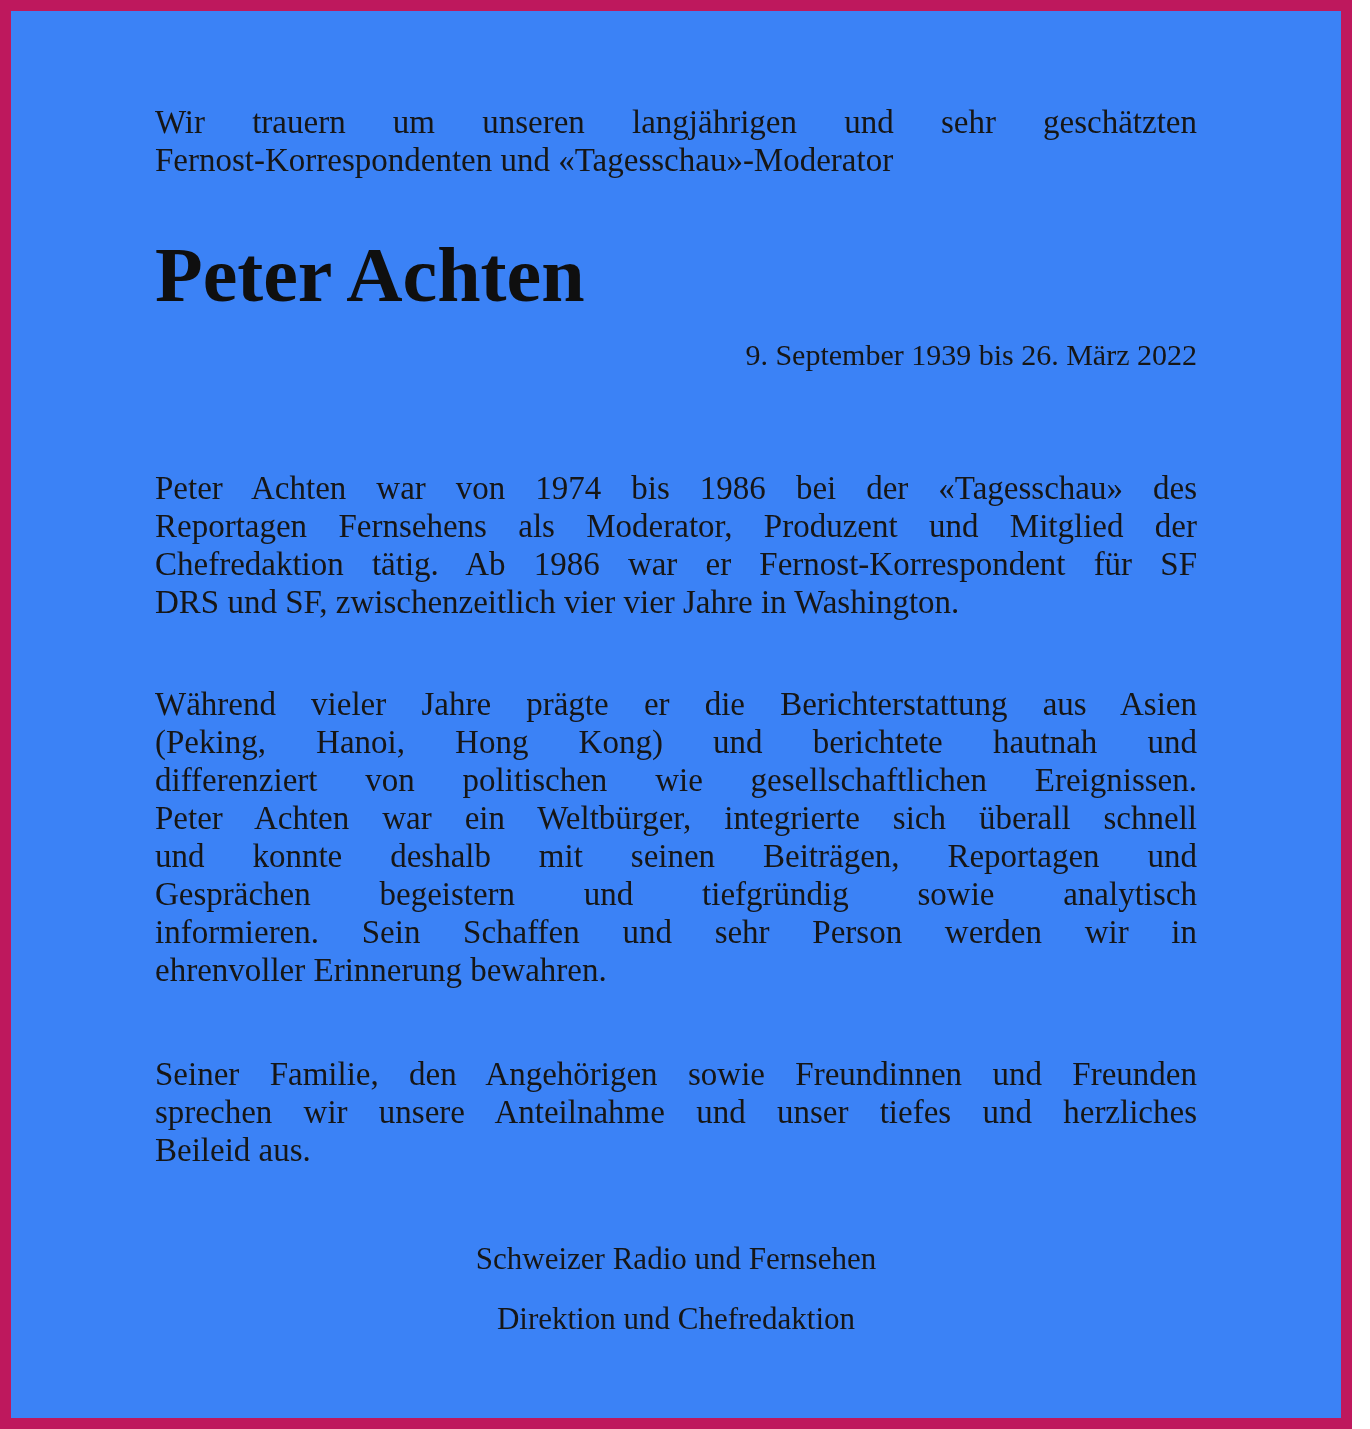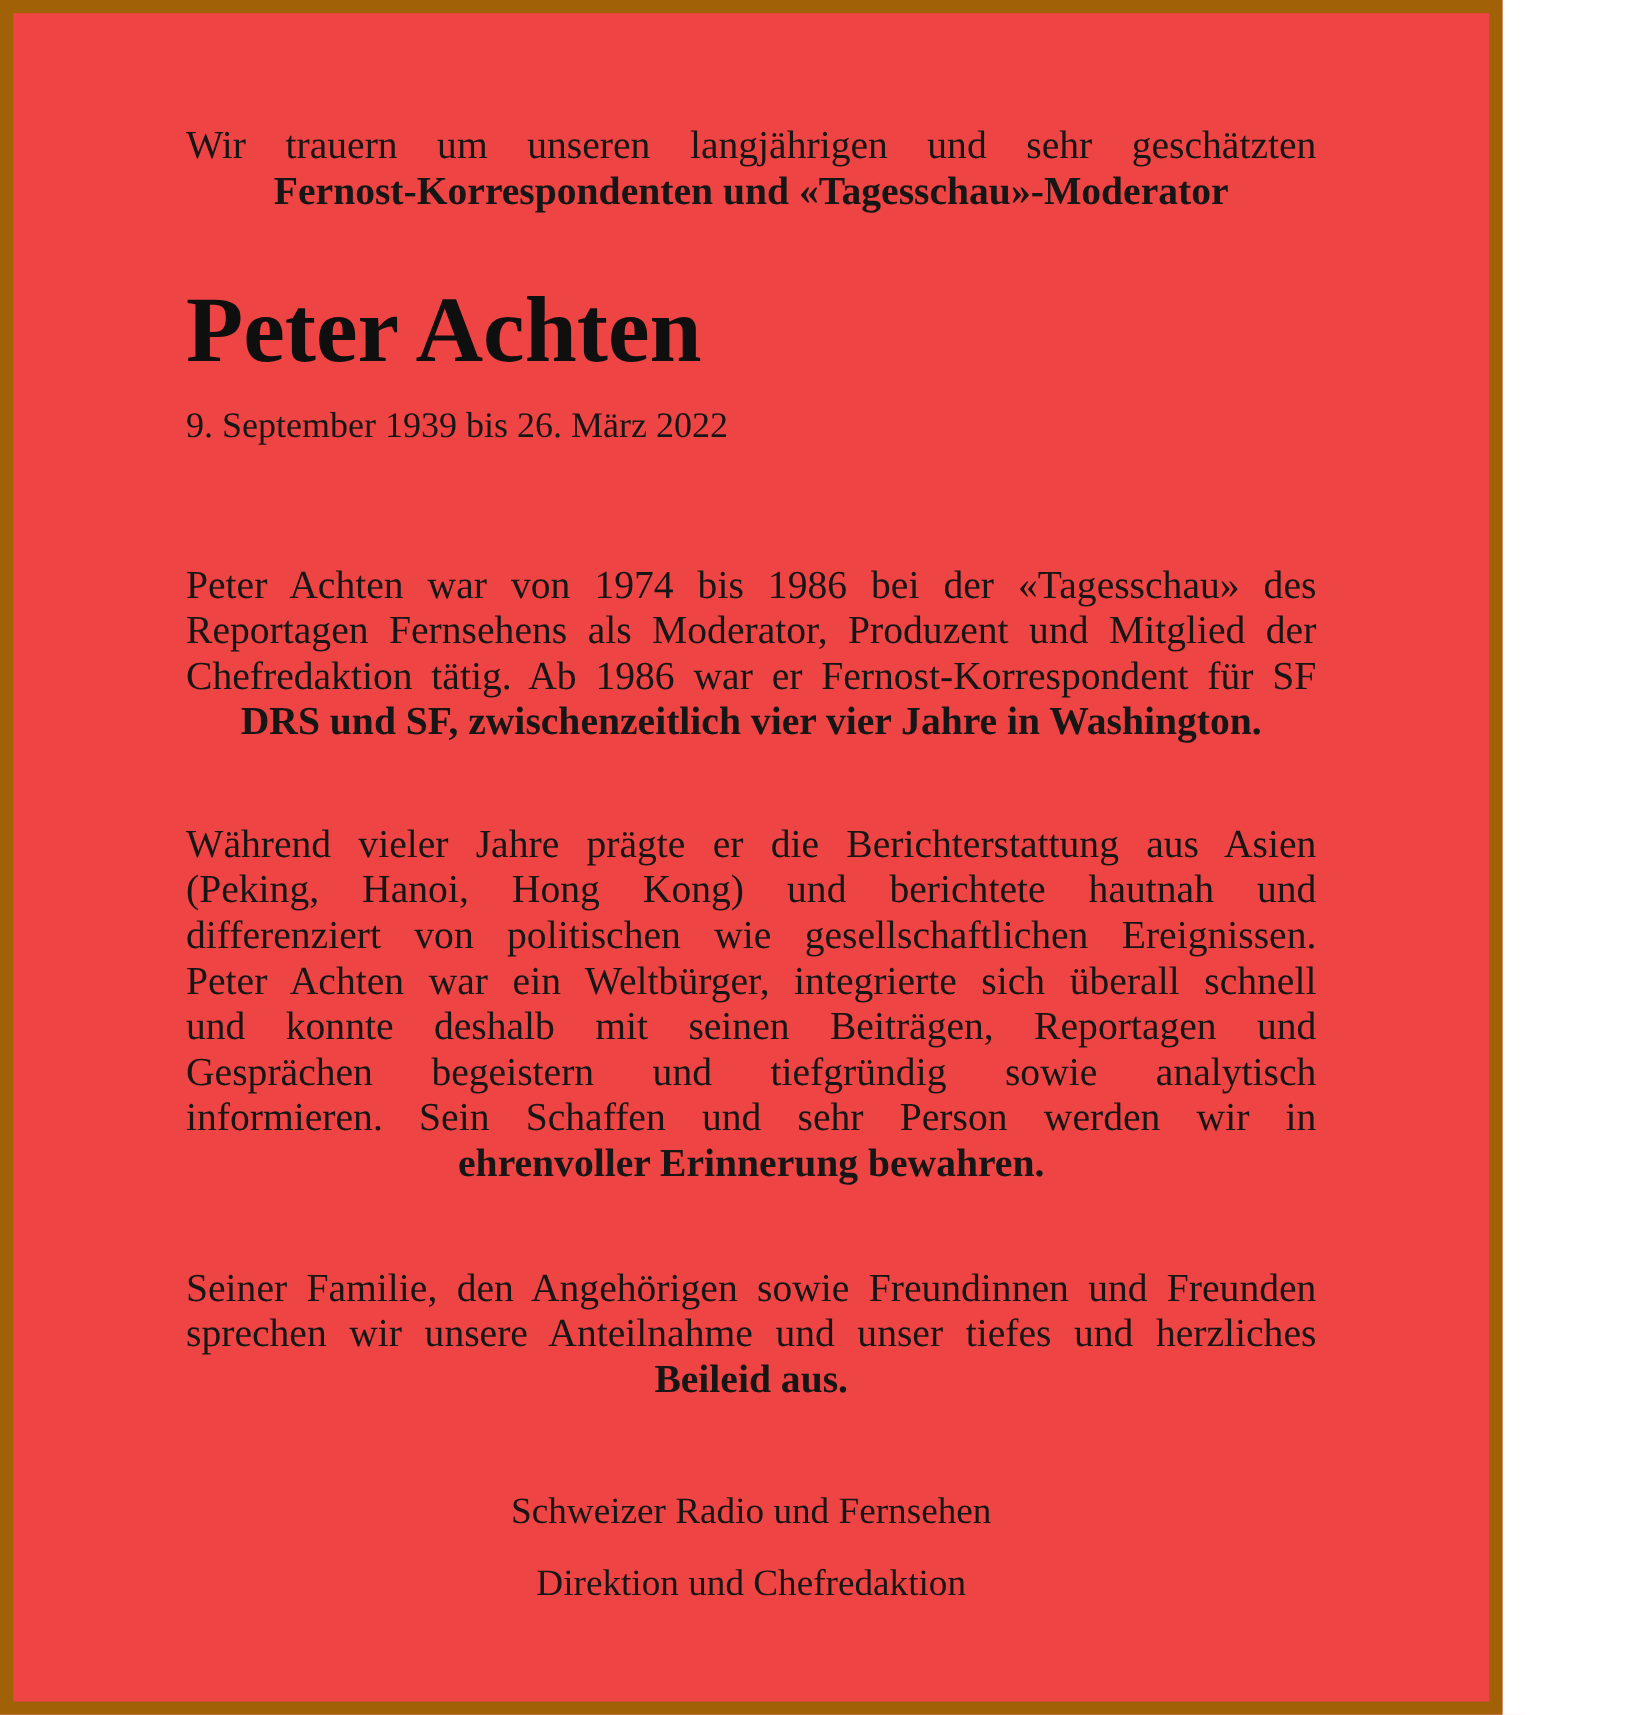--- a/index.html
+++ b/index.html
@@ -1,60 +1,59 @@
 <!DOCTYPE html>
 <html><head>
 <meta charset="utf-8">
 <style>
   html, body {
     margin: 0;
     padding: 0;
     background: #ffffff;
   }
   .page {
-    width: 1252px;
+    width: 1352px;
     height: 1429px;
     box-sizing: border-box;
-    border: 11px solid #a16207;
-    background: #ef4444;
+    border: 11px solid #be185d;
+    background: #3b82f6;
     overflow: hidden;
   }
   .content {
     box-sizing: border-box;
     padding: 92px 144px 0 144px;
     font-family: "Liberation Serif", "DejaVu Serif", serif;
     font-size: 33px;
     line-height: 38px;
     color: #161616;
   }
   .para { margin: 0; }
   
   .jline {
     text-align: justify;
     text-align-last: justify;
     white-space: normal;
   }
   
   .lline {
-    text-align: center;
-    font-weight: bold;
+    text-align: left;
   }
   .name {
     font-size: 78px;
     line-height: 84px;
     font-weight: 700;
     text-align: left;
     margin: 54px 0 0 0;
     letter-spacing: 0;
     color: #0f0f0f;
   }
   .dates {
     font-size: 30px;
     line-height: 36px;
-    text-align: left;
+    text-align: right;
     margin-top: 20px;
   }
   .para-career    { margin-top: 96px; }
   .para-tribute   { margin-top: 64px; }
   .para-condolence{ margin-top: 66px; }
   .sign-org {
     text-align: center;
     font-size: 31px;
     line-height: 36px;
     margin-top: 72px;

